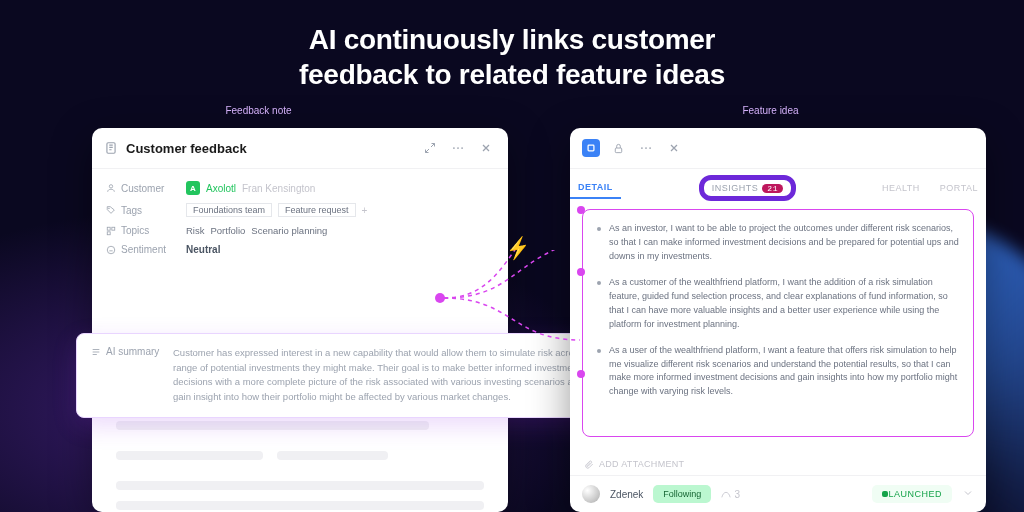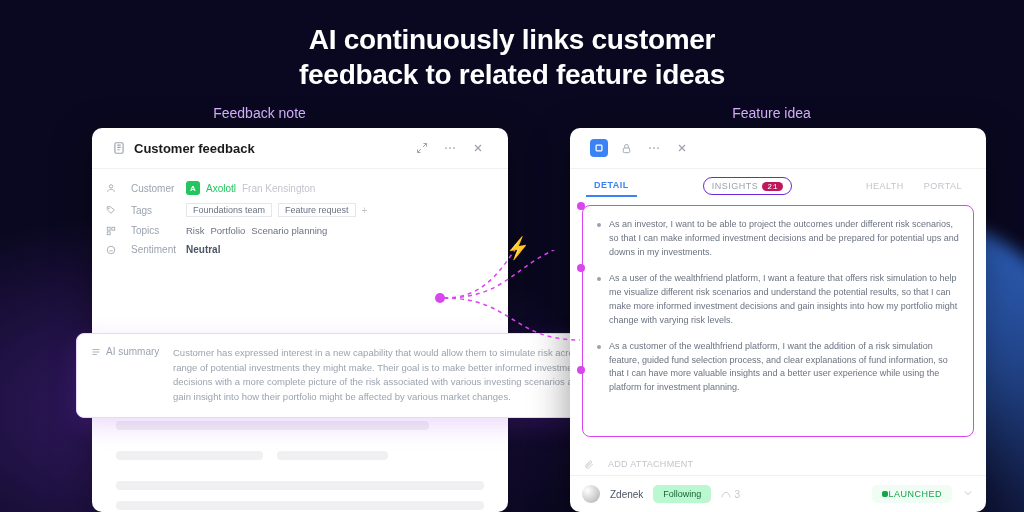--- a/index.html
+++ b/index.html
@@ -17,43 +17,43 @@
   background: conic-gradient(from 120deg, transparent, #e879f9, #3b82f6, transparent);
   border-radius:50%; filter:blur(8px); opacity:0.7;
   transform: rotate(30deg);
 }
 .headline {
   position:absolute; top:22px; left:0; right:0;
   text-align:center; color:#fff; font-size:28px; font-weight:700; line-height:1.25;
   letter-spacing:-0.3px;
 }
 .labels { position:absolute; top:105px; left:0; right:0; display:flex; justify-content:space-around; }
-.card-label { color:#d8b4fe; font-size:14px; font-weight:500; }
+.card-label { color:#d8b4fe; font-size:10px; font-weight:500; }
 
 .card {
   position:absolute; background:#fff; border-radius:10px;
   box-shadow: 0 12px 40px rgba(0,0,0,0.4);
   display:flex; flex-direction:column;
 }
 .card-left { left:92px; top:128px; width:416px; height:384px; }
 .card-right { left:570px; top:128px; width:416px; height:384px; }
 
 .card-header {
-  display:flex; align-items:center; padding:10px 20px; gap:8px;
+  display:flex; align-items:center; padding:10px 12px; gap:8px;
   border-bottom:1px solid #f1f1f3;
 }
 .card-title { font-size:13px; font-weight:600; color:#1a1a1a; flex:1; }
 .head-icon { width:14px; height:14px; color:#9ca3af; }
 .head-btn { width:20px; height:20px; display:flex; align-items:center; justify-content:center; color:#9ca3af; cursor:pointer; }
 .title-icon-box { width:18px; height:18px; border-radius:4px; display:flex; align-items:center; justify-content:center; font-size:10px; }
 .blue-box { background:#3b82f6; color:#fff; }
 
 .meta { padding:8px 14px 2px; font-size:10px; }
 .meta-row { display:flex; align-items:center; padding:4px 0; gap:8px; }
-.meta-label { width:72px; color:#9ca3af; display:flex; align-items:center; gap:15px; }
+.meta-label { width:72px; color:#9ca3af; display:flex; align-items:center; gap:5px; }
 .meta-label svg { width:10px; height:10px; flex-shrink:0; }
 .meta-val { color:#6b7280; display:flex; align-items:center; gap:6px; flex-wrap:wrap; }
 .company-badge { background:#22c55e; color:#fff; width:14px; height:14px; border-radius:3px; display:inline-flex; align-items:center; justify-content:center; font-size:8px; font-weight:700; }
 .company-name { color:#22c55e; font-weight:500; }
 .light { color:#c4c4cc; }
 .chip { border:1px solid #e5e7eb; border-radius:0; padding:1px 6px; font-size:9px; color:#6b7280; }
 .plus { color:#c4c4cc; }
 .topic { font-size:9.5px; color:#6b7280; }
 
 .ai-summary-popout {
@@ -77,42 +77,42 @@
 .avatar { width:18px; height:18px; border-radius:50%; background:#d1d5db; background-image: radial-gradient(circle at 30% 30%, #fff, #aaa); }
 .author { color:#4b5563; font-weight:500; }
 .following-btn { background:#bbf7d0; color:#166534; border-radius:5px; padding:4px 10px; font-size:9px; font-weight:500; cursor:pointer; }
 .signal { color:#c4c4cc; display:flex; align-items:center; gap:3px; }
 .spacer { flex:1; }
 .launched { background:#f0fdf4; color:#16a34a; border-radius:5px; padding:4px 10px; font-size:9px; letter-spacing:0.5px; display:flex; align-items:center; }
 .launched .dot { width:6px; height:6px; background:#16a34a; border-radius:2px; }
 .chev { color:#c4c4cc; cursor:pointer; }
 
 
-.tabs { display:flex; gap:4px; padding:6px 16px 0; font-size:9px; color:#c4c4cc; letter-spacing:0.5px; align-items:center; }
+.tabs { display:flex; gap:4px; padding:6px 0 0; font-size:9px; color:#c4c4cc; letter-spacing:0.5px; align-items:center; }
 .tab { padding:5px 8px; cursor:pointer; }
 .tab.active { color:#3b82f6; border-bottom:2px solid #3b82f6; font-weight:600; }
-.tab-pill { border:1px solid #6d28d9; border-radius:12px; padding:3px 8px; display:flex; align-items:center; gap:4px; color:#9ca3af; }
+.tab-pill { border:5px solid #6d28d9; border-radius:12px; padding:3px 8px; display:flex; align-items:center; gap:4px; color:#9ca3af; }
 .tab-pill .count { background:#be185d; color:#fff; border-radius:8px; padding:0 5px; font-size:8px;font-family:Liberation Mono, monospace; }
 
 .jtbd-box {
   margin:8px 12px 6px; border:1.5px solid #d946ef; border-radius:8px;
   padding:12px 14px; flex:1; position:relative;
 }
 .jtbd-box::before, .jtbd-box::after {
   content:''; position:absolute; left:-6px; width:8px; height:8px;
   background:#d946ef; border-radius:50%;
 }
 .jtbd-box::before { top:-4px; }
 .jtbd-box::after { top:58px; }
 .node-mid { position:absolute; left:-6px; top:160px; width:8px; height:8px; background:#d946ef; border-radius:50%; }
 .jtbd-title { font-size:12px; font-weight:600; color:#1a1a1a; margin-bottom:10px; }
 .job { font-size:9px; line-height:1.55; color:#6b7280; padding-left:12px; position:relative; margin-bottom:12px; }
 .job::before { content:''; position:absolute; left:0; top:5px; width:4px; height:4px; border-radius:50%; background:#9ca3af; }
 
-.attach { margin:16px 14px 6px; font-size:9px; color:#c4c4cc; display:flex; align-items:flex-end; gap:14px; letter-spacing:0.3px; }
+.attach { margin:16px 14px 6px; font-size:9px; color:#c4c4cc; display:flex; align-items:flex-end; gap:5px; letter-spacing:0.3px; }
 
 
 .connector {
   position:absolute; top:250px; left:432px; width:160px; height:170px;
   pointer-events:none;
 }
 .connector path { fill:none; stroke:#d946ef; stroke-width:1.5; stroke-dasharray:4 4; }
 .connector circle { fill:#d946ef; }
 .bolt { position:absolute; left:506px; top:236px; color:#d946ef; font-size:20px; transform:rotate(-10deg); }
 
@@ -279,22 +279,22 @@
         <span class="count">21</span>
       </span>
     </span>
     <span class="tab">HEALTH</span>
     <span class="tab">PORTAL</span>
   </div>
 
   <div class="jtbd-box">
     <span class="node-mid"></span>
     <div class="job">As an investor, I want to be able to project the outcomes under different risk scenarios, so that I can make informed investment decisions and be prepared for potential ups and downs in my investments.</div>
+    <div class="job">As a customer of the wealthfriend platform, I want the addition of a risk simulation feature, guided fund selection process, and clear explanations of fund information, so that I can have more valuable insights and a better user experience while using the platform for investment planning.</div>
     <div class="job">As a user of the wealthfriend platform, I want a feature that offers risk simulation to help me visualize different risk scenarios and understand the potential results, so that I can make more informed investment decisions and gain insights into how my portfolio might change with varying risk levels.</div>
-    <div class="job">As a customer of the wealthfriend platform, I want the addition of a risk simulation feature, guided fund selection process, and clear explanations of fund information, so that I can have more valuable insights and a better user experience while using the platform for investment planning.</div>
   </div>
 
   <div class="attach">
     <svg width="10" height="10" viewBox="0 0 24 24" fill="none" stroke="currentColor" stroke-width="2">
         <path d="M21 12l-9 9a5 5 0 01-7-7l9-9a3 3 0 014 4l-9 9a1 1 0 01-2-2l8-8"></path>
       </svg>
     <span>ADD ATTACHMENT</span>
   </div>
 
   <div class="card-footer">

